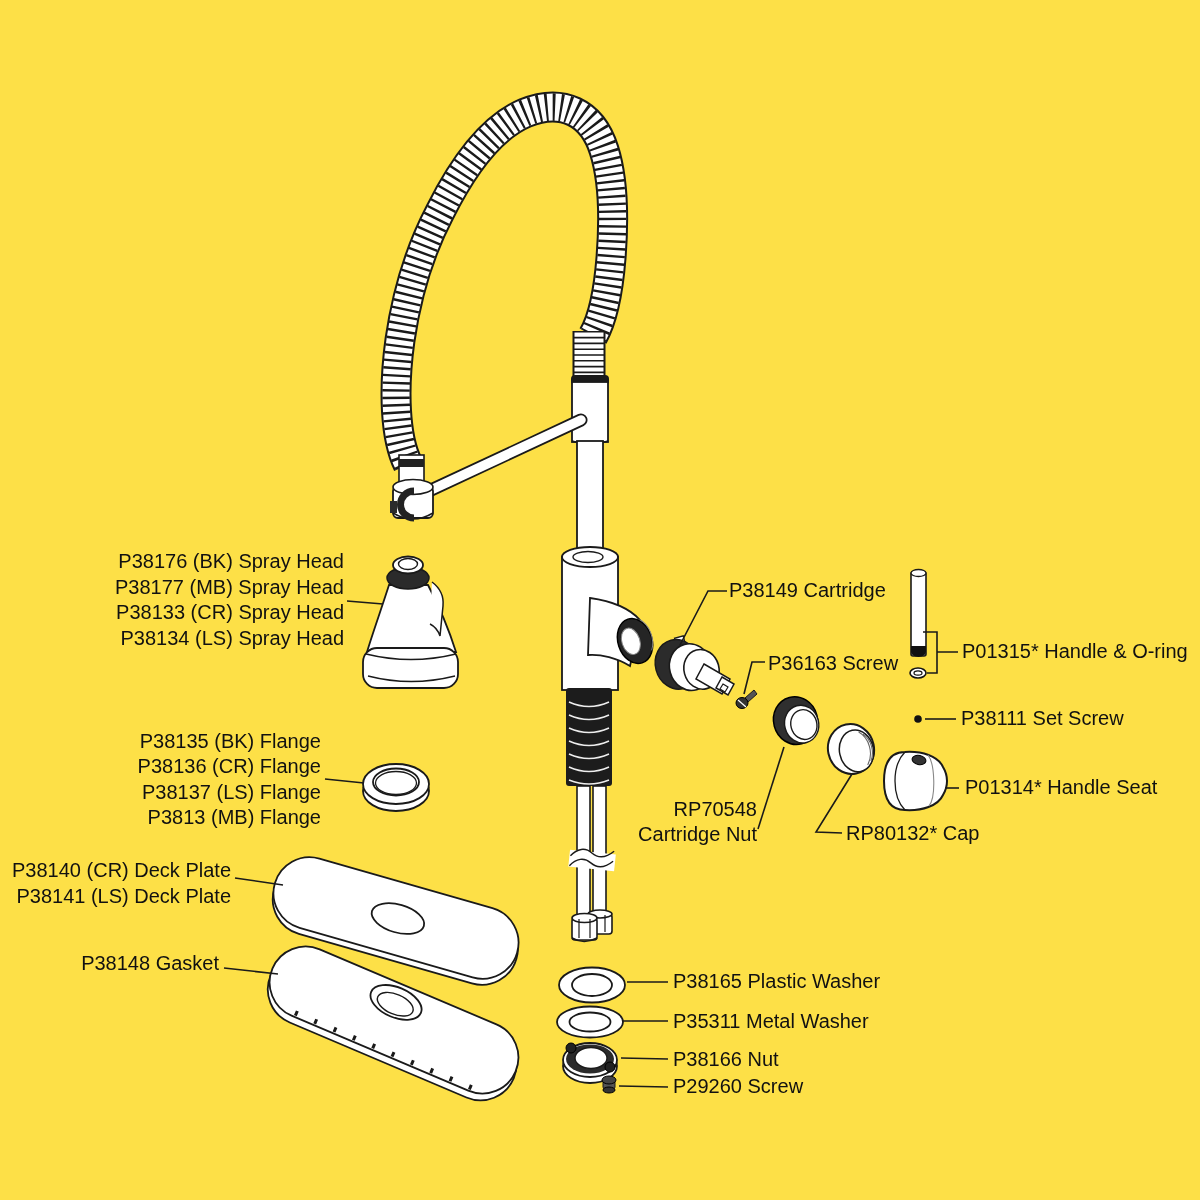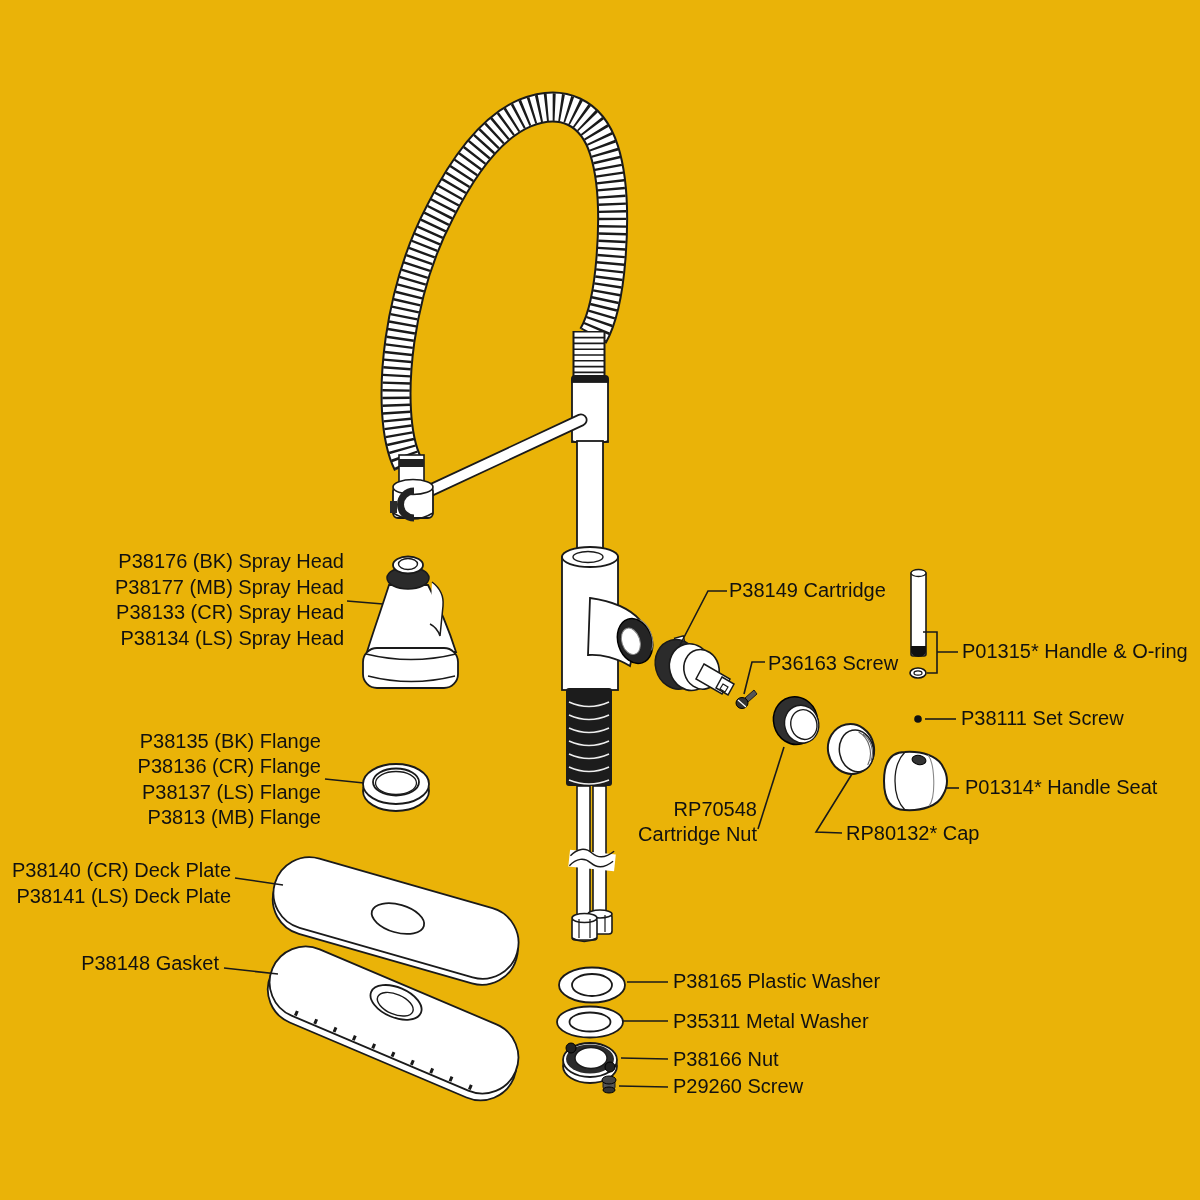--- a/index.html
+++ b/index.html
@@ -1,16 +1,16 @@
 <!DOCTYPE html>
 <html><head>
 <meta charset="utf-8">
 <style>
   html,body{margin:0;padding:0;background:#ffffff;}
-  .stage{position:relative;width:1200px;height:1200px;background:#eab308;overflow:hidden;}
+  .stage{position:relative;width:1200px;height:1200px;background:#fde047;overflow:hidden;}
   .lbl{font-family:"Liberation Sans",sans-serif;font-size:20px;fill:#111;}
   svg{display:block;}
   .ink{stroke:#1a1a1a;}
 </style>
 </head>
 <body>
 
 <div class="stage">
 <svg width="1200" height="1200" viewBox="0 0 1200 1200">
   <defs>

